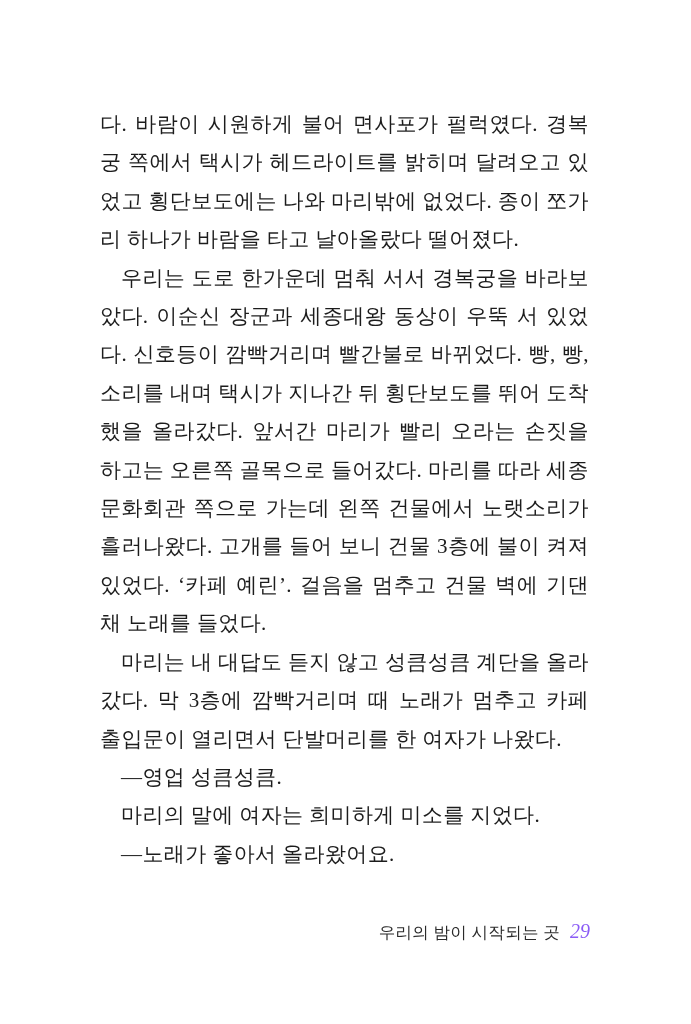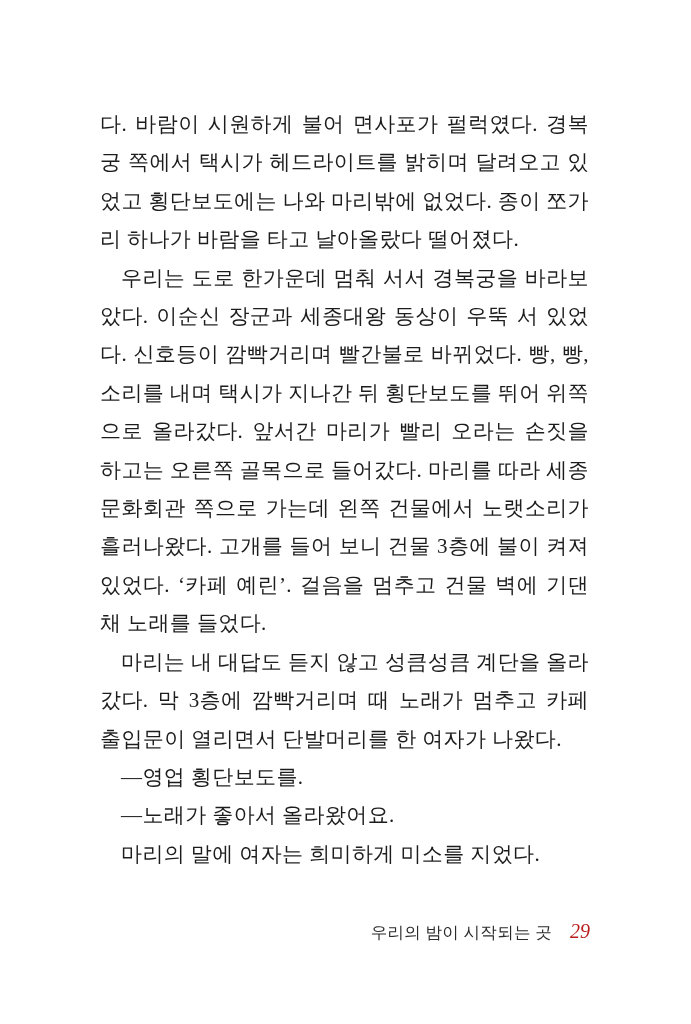--- a/index.html
+++ b/index.html
@@ -34,47 +34,47 @@
   }
   .text-block p.indent {
     text-indent: 1em;
   }
   .page-footer {
     position: absolute;
     right: 101px;
     top: 908px;
     display: flex;
     align-items: baseline;
-    gap: 18px;
+    gap: 10px;
     white-space: nowrap;
   }
   .running-title {
     font-size: 16.5px;
     color: #2a2a2a;
     letter-spacing: 0.3px;
   }
   .page-number {
     font-size: 20px;
     font-style: italic;
-    color: #b91c1c;
+    color: #8b5cf6;
     text-align: center;
   }
 </style>
 </head>
 <body>
 
 <div class="page">
 
   <div class="text-block">
     <p>다. 바람이 시원하게 불어 면사포가 펄럭였다. 경복궁 쪽에서 택시가 헤드라이트를 밝히며 달려오고 있었고 횡단보도에는 나와 마리밖에 없었다. 종이 쪼가리 하나가 바람을 타고 날아올랐다 떨어졌다.</p>
-    <p class="indent">우리는 도로 한가운데 멈춰 서서 경복궁을 바라보았다. 이순신 장군과 세종대왕 동상이 우뚝 서 있었다. 신호등이 깜빡거리며 빨간불로 바뀌었다. 빵, 빵, 소리를 내며 택시가 지나간 뒤 횡단보도를 뛰어 위쪽으로 올라갔다. 앞서간 마리가 빨리 오라는 손짓을 하고는 오른쪽 골목으로 들어갔다. 마리를 따라 세종문화회관 쪽으로 가는데 왼쪽 건물에서 노랫소리가 흘러나왔다. 고개를 들어 보니 건물 3층에 불이 켜져 있었다. ‘카페 예린’. 걸음을 멈추고 건물 벽에 기댄 채 노래를 들었다.</p>
+    <p class="indent">우리는 도로 한가운데 멈춰 서서 경복궁을 바라보았다. 이순신 장군과 세종대왕 동상이 우뚝 서 있었다. 신호등이 깜빡거리며 빨간불로 바뀌었다. 빵, 빵, 소리를 내며 택시가 지나간 뒤 횡단보도를 뛰어 도착했을 올라갔다. 앞서간 마리가 빨리 오라는 손짓을 하고는 오른쪽 골목으로 들어갔다. 마리를 따라 세종문화회관 쪽으로 가는데 왼쪽 건물에서 노랫소리가 흘러나왔다. 고개를 들어 보니 건물 3층에 불이 켜져 있었다. ‘카페 예린’. 걸음을 멈추고 건물 벽에 기댄 채 노래를 들었다.</p>
     <p class="indent">마리는 내 대답도 듣지 않고 성큼성큼 계단을 올라갔다. 막 3층에 깜빡거리며 때 노래가 멈추고 카페 출입문이 열리면서 단발머리를 한 여자가 나왔다.</p>
-    <p class="indent">—영업 횡단보도를.</p>
+    <p class="indent">—영업 성큼성큼.</p>
+    <p class="indent">마리의 말에 여자는 희미하게 미소를 지었다.</p>
     <p class="indent">—노래가 좋아서 올라왔어요.</p>
-    <p class="indent">마리의 말에 여자는 희미하게 미소를 지었다.</p>
   </div>
 
   <div class="page-footer">
     <span class="running-title">우리의 밤이 시작되는 곳</span>
     <span class="page-number">29</span>
   </div>
 
 </div>
 
 </body></html>

